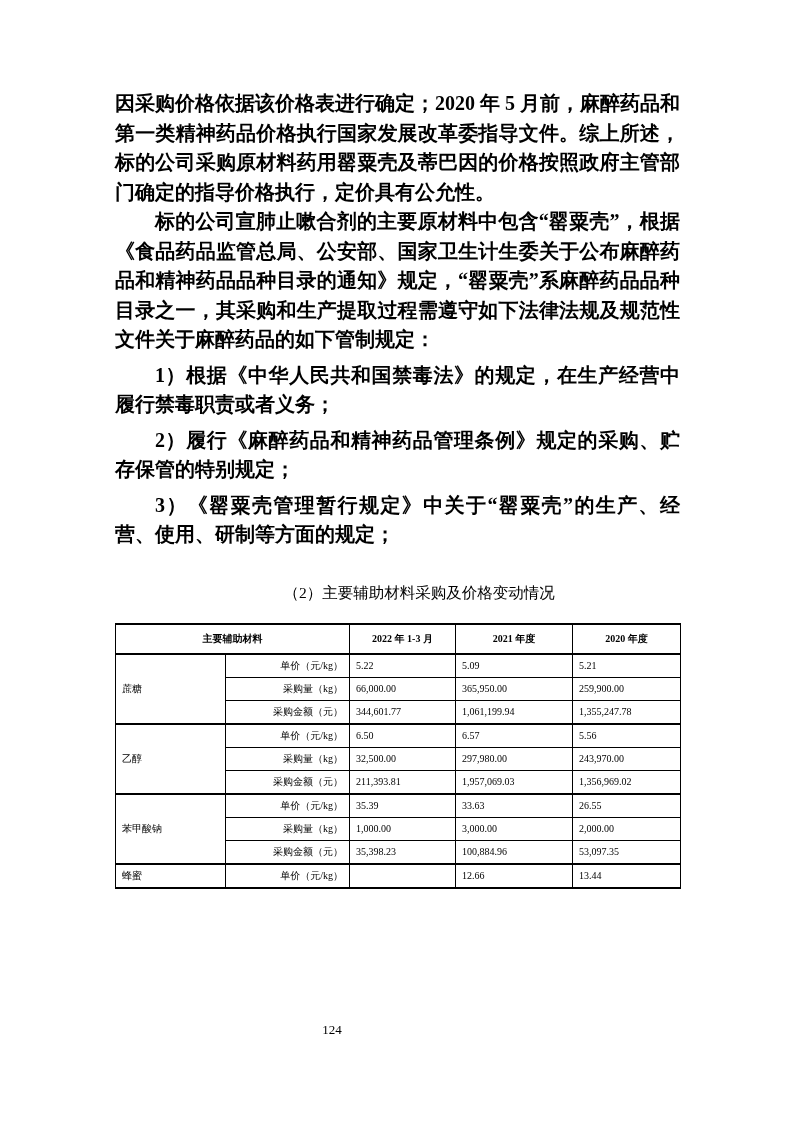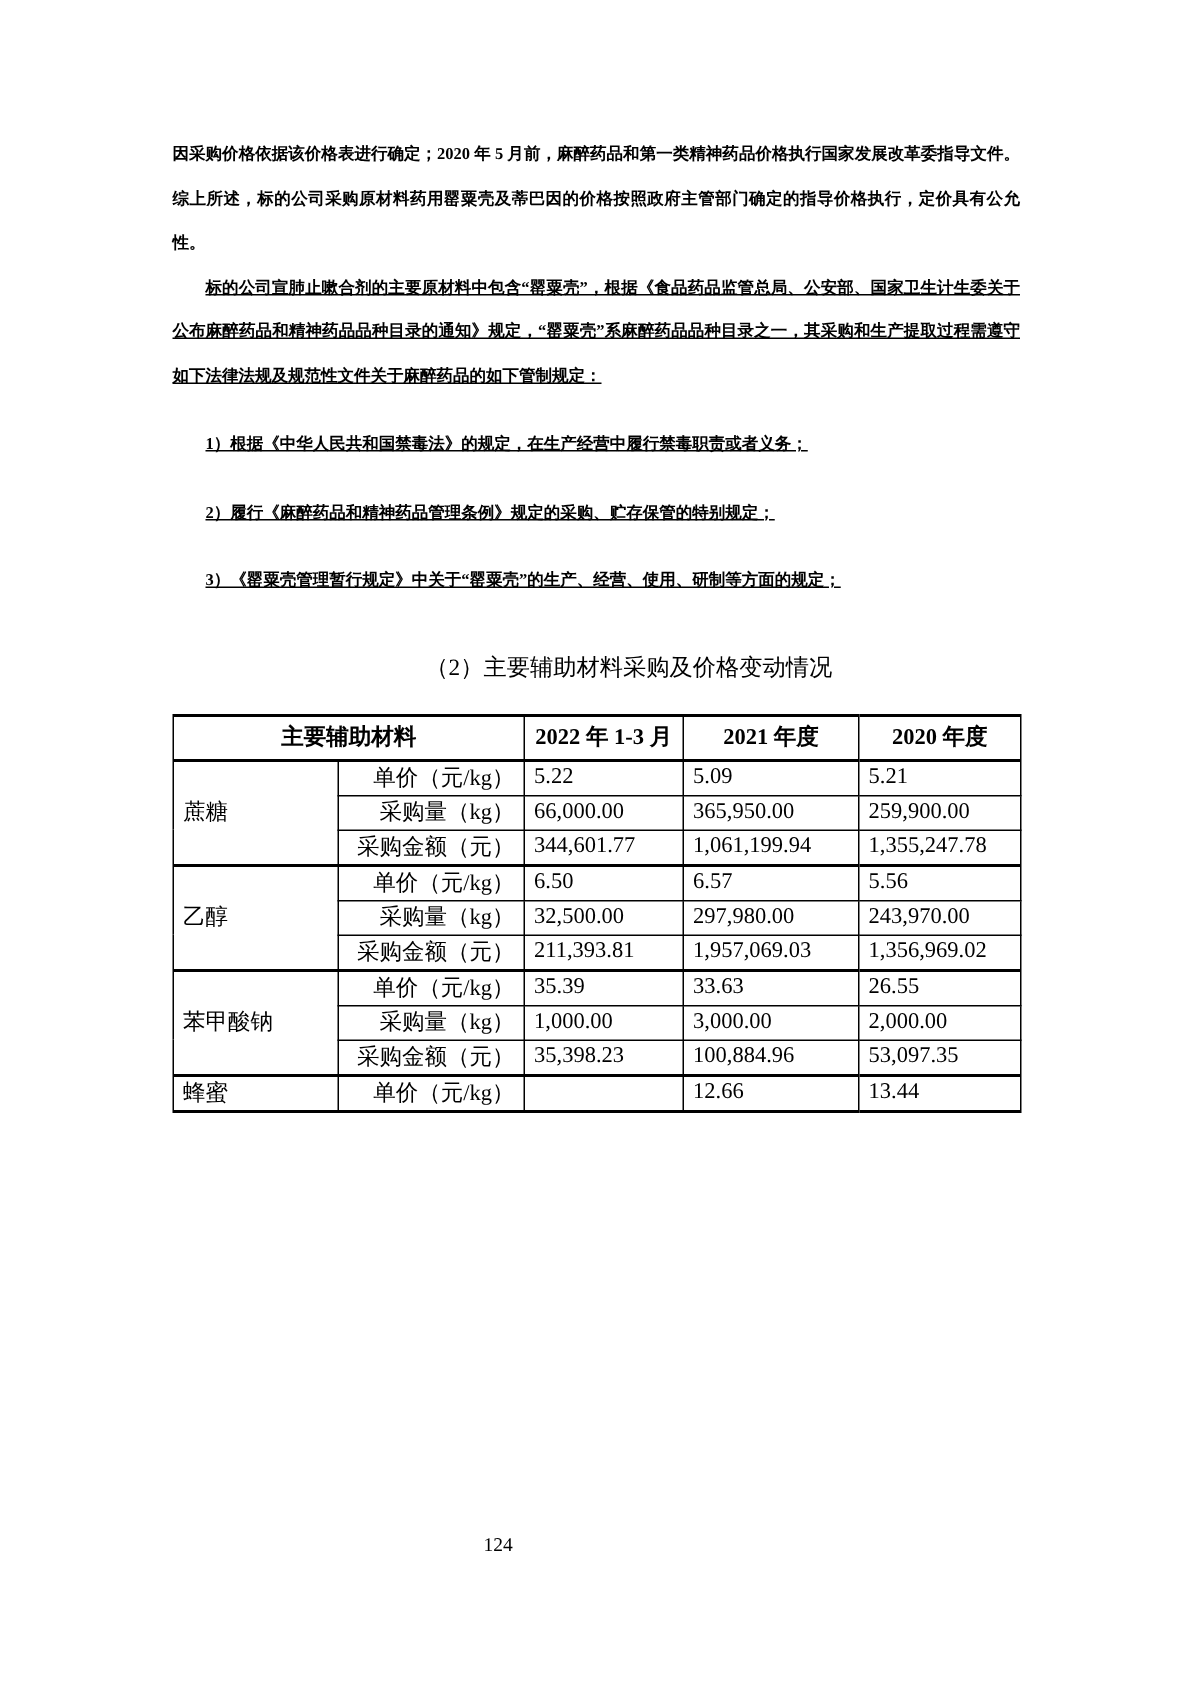--- a/index.html
+++ b/index.html
@@ -18,45 +18,45 @@
     background: #ffffff;
   }
   .content {
     position: absolute;
     left: 115px;
     top: 89px;
     width: 565px;
   }
   
   .block {
-    font-size: 11px;
+    font-size: 20px;
     line-height: 29.5px;
     text-align: justify;
     font-weight: bold;
     margin: 0;
     word-break: break-word;
   }
-  .block.indent { text-indent: 2em; text-decoration: underline; }
+  .block.indent { text-indent: 2em; }
   .block.list-item { margin-top: 6px; }
-  .block.spaced { margin-top: 16px; }
+  .block.spaced { margin-top: 6px; }
   .block.heading {
     font-weight: normal;
     font-size: 15.5px;
     line-height: 26px;
     margin-top: 30px;
     text-indent: 2.8em;
     text-align: center;
   }
   
   .dtable-wrap { margin-top: 17px; }
   table.dtable {
     border-collapse: collapse;
     table-layout: fixed;
     width: 565px;
-    font-size: 15px;
+    font-size: 10px;
     font-weight: normal;
   }
   table.dtable th, table.dtable td {
     border: 1px solid #000;
     padding: 0 6px;
     overflow: hidden;
     white-space: nowrap;
   }
   table.dtable thead th {
     border-top: 2.5px solid #000;

